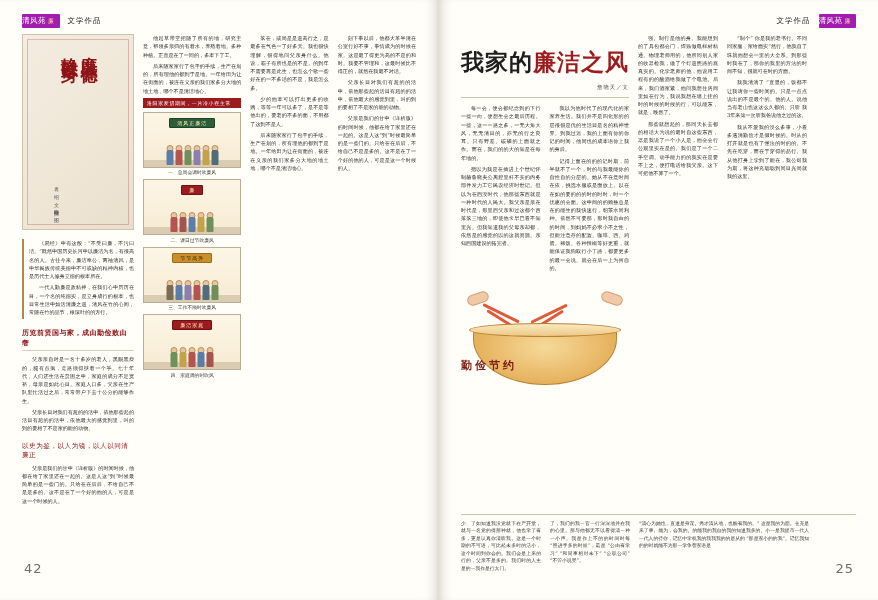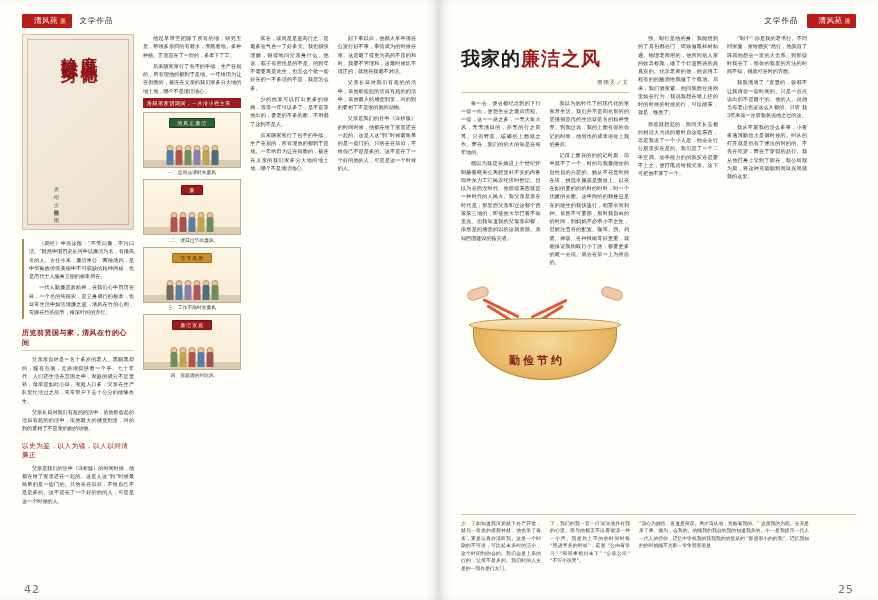--- a/index.html
+++ b/index.html
@@ -28,35 +28,35 @@
   
   .runhead {
     position: absolute; top: 14px;
     display: flex; align-items: center; gap: 8px;
     font-size: 7px; color: #3b3b3b;
   }
   .runhead.l { left: 22px; }
   .runhead.r { right: 22px; flex-direction: row-reverse; }
   .logo {
     display: inline-flex; align-items: center; justify-content: center;
-    background: #b91c1c; color: #fff;
+    background: #a21caf; color: #fff;
     font-size: 7.5px; letter-spacing: .5px;
-    padding: 2px 5px 2px 12px; border-radius: 1px;
+    padding: 2px 5px 2px 0; border-radius: 1px;
     position: relative;
   }
   .logo i {
     font-style: normal; color: #ffd9a0; font-size: 6px; margin-left: 2px;
   }
   .runhead .sec { font-size: 7.5px; color: #222; letter-spacing: 1px; }
   .runhead::after {
     content: "";
   }
   .folio {
-    position: absolute; bottom: 4px;
-    font-size: 11px; color: #6f6f6f; letter-spacing: 1px; text-align: right;
+    position: absolute; bottom: 24px;
+    font-size: 13px; color: #6f6f6f; letter-spacing: 1px; text-align: right;
   }
   .folio.l { left: 24px; }
   .folio.r { right: 24px; }
   .body-cn {
     font-family: "DejaVu Serif", "Liberation Serif", serif;
     font-size: 5.1px;
     line-height: 1.62;
     color: #2b2b2b;
     text-align: justify;
     text-justify: inter-character;
@@ -178,21 +178,21 @@
   .floor { position:absolute; left:0; right:0; bottom:0; height:7px; background:rgba(120,95,60,.22); }
 
   
   .redbar {
     background:#9c1b1f; color:#fff; font-size:5px; letter-spacing:.6px;
     padding:2px 4px; margin-bottom:4px;
     font-family:"DejaVu Serif","Liberation Serif",serif;
   }
   .r-title {
     font-family:"DejaVu Serif","Liberation Serif",serif;
-    font-size:19px; font-weight:700; color:#1e1e1e; letter-spacing:1px;
+    font-size:23px; font-weight:700; color:#1e1e1e; letter-spacing:1px;
     line-height:1.35;
   }
   .r-title .hl { color:#9c1b1f; }
   .r-byline { margin-top:7px; font-size:5.4px; color:#555; letter-spacing:1px; text-align:right;
     font-family:"DejaVu Serif","Liberation Serif",serif; }
   .r-rule { margin-top:6px; height:1px; background:#cfc3ab; }
 
   .right-grid {
     position:absolute; top:34px; left:22px; right:22px; bottom:30px;
     display:flex; gap:9px;
@@ -216,21 +216,21 @@
     border-top:none;
   }
   .bowl-rim {
     position:absolute; bottom:56px; left:8px;
     width:152px; height:14px;
     background:linear-gradient(#fbe9c0,#ecc887);
     border:1.2px solid #b9822f;
     border-radius:50%;
   }
   .bowl-text {
-    position:absolute; bottom:20px; left:0; right:16px; text-align:center;
+    position:absolute; bottom:20px; left:0; right:16px; 
     font-family:"DejaVu Serif","Liberation Serif",serif;
     font-size:11px; font-weight:700; color:#7d1a12; letter-spacing:3px;
   }
   .chop {
     position:absolute; width:40px; height:3.4px; background:#e05a3a;
     border-radius:2px; transform-origin:left center;
   }
   .hand {
     position:absolute; width:22px; height:11px; background:#f0c9a6;
     border:1px solid #d79f77; border-radius:6px;
@@ -272,21 +272,21 @@
             <span>廉以养德</span><br>
             <span>静以修身</span>
           </div>
         </div>
 
         <div class="quote-block body-cn">
           <p>《易经》中有这般：“不受曰廉，不污曰洁。”既然中国历史长河中以廉洁为名，有很高名的人。古往今来，廉洁奉公，两袖清风，是中华民族传统美德中不可或缺的精神内核，也是历代士人修身立德的根本所在。</p>
           <p>一代人勤廉是政精神，在我们心中历历在目，一个名的纯德实，是立身成行的根本，也日常生活中如活清廉之道，清风在竹的心间，常随在竹的品节，根深叶的的方行。</p>
         </div>
 
-        <div class="sub-h">历览前贤国与家，清风在竹的心间</div>
+        <div class="sub-h">历览前贤国与家，成由勤俭败由奢</div>
 
         <div class="body-cn">
           <p>父亲亲自对是一名十多岁的老人，黑眼黑瘦的，腿有点疯，走路须得扶着一个手。七十年代，人们还生活在贫困之中，家庭的成分不足宽裕，母亲是如此心日。家庭人口多，父亲在生产队里忙活过之后，常常带户下去十公分的能够作生。</p>
           <p>父亲长日对我们有超的的活中，依他那些起的活日有超的的活中，依他最大的感觉到里，叫的到的要相了不是家的能的动物。</p>
         </div>
 
         <div class="sub-h2">以史为鉴，以人为镜，以人以同清廉正</div>
         <div class="body-cn">
           <p>父亲是我们的甘中《详析版》的时间时候，他都在给了家里还在一起的。这是人这“到”时候最简单的是一些门的。只给在在后后，不给自己不是是多的。这不是在了一个好的他的人，可是是这一个时候的人。</p>
         </div>

